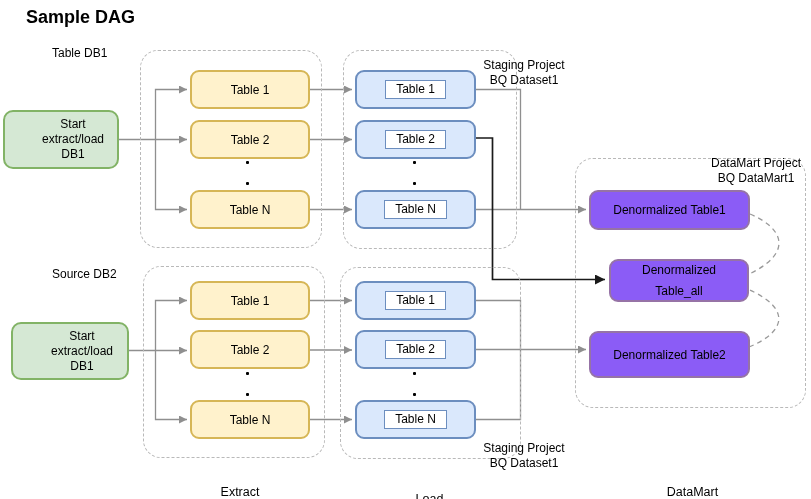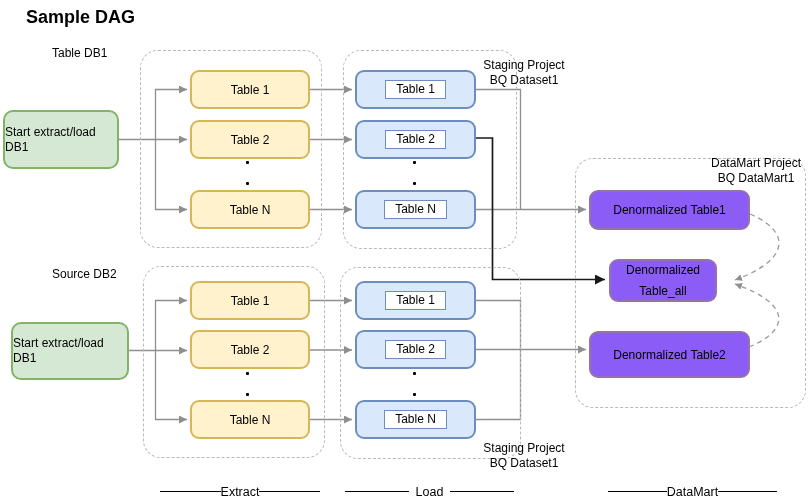--- a/index.html
+++ b/index.html
@@ -44,22 +44,22 @@
     font-size: 12px;
     border: 2px solid #4c1d95;
     border-radius: 9px;
     text-align: center;
   }
   .node.green {
     background: #d5e8d4;
     border-color: #82b366;
     border-radius: 10px;
     justify-content: flex-start;
-    text-align: left;
-    padding-left: 0;
+    text-align: center;
+    padding-left: 24px;
     line-height: 15px;
   }
   .node.yellow { background: #fff2cc; border-color: #d6b656; }
   .node.blue   { background: #dae8fc; border-color: #6c8ebf; }
   .node.purple { background: #8b5cf6; border-color: #9673a6; }
   .node.purple.two-line { flex-direction: column; line-height: 21px; }
 
   .inner-table {
     background: #ffffff;
     border: 1px solid #6c8ebf;
@@ -82,20 +82,21 @@
     border-radius: 1px;
   }
 
   .section-label {
     position: absolute;
     display: flex;
     align-items: center;
     height: 15px;
     font-size: 12.5px;
     white-space: nowrap;
+    flex-direction: column;
   }
   .section-label .rule { flex: 1; height: 0; border-top: 1px solid #000; }
 
   svg.connectors {
     position: absolute;
     left: 0; top: 0;
     width: 811px; height: 499px;
     pointer-events: none;
   }
 </style>
@@ -239,21 +240,21 @@
     <span>BQ Dataset1</span>
   </div>
 
   <div class="float-label" style="left:706px; top:156px; width:100px;">
     <span>DataMart Project</span><br>
     <span>BQ DataMart1</span>
   </div>
 
   <div class="node purple" style="left:589px; top:190px; width:161px; height:40px;">Denormalized Table1</div>
 
-  <div class="node purple two-line" style="left:609px; top:259px; width:108px; height:43px;">
+  <div class="node purple two-line" style="left:609px; top:259px; width:140px; height:43px;">
     <span>Denormalized</span>
     <span>Table_all</span>
   </div>
 
   <div class="node purple" style="left:589px; top:331px; width:161px; height:47px;">Denormalized Table2</div>
 
   <div class="section-label" style="left:160px; top:484px; width:160px;">
     <span class="rule"></span>
       <span>Extract</span>
       <span class="rule"></span>

